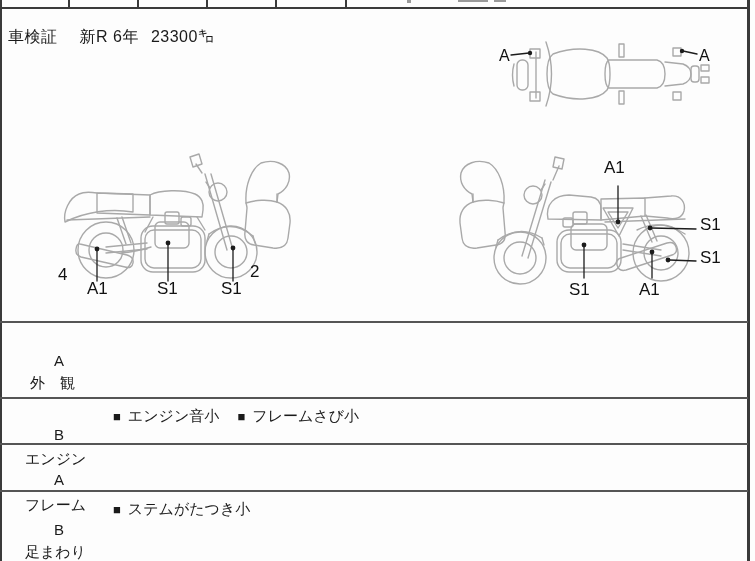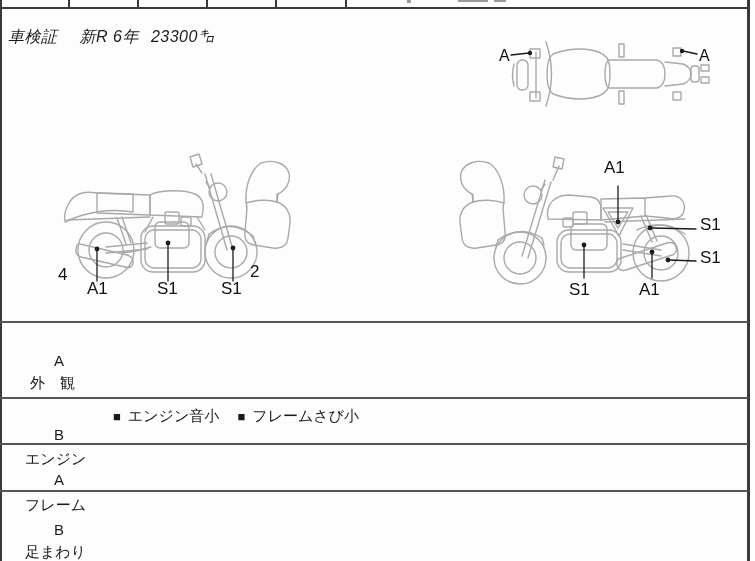--- a/index.html
+++ b/index.html
@@ -2,21 +2,21 @@
 <html><head>
 <meta charset="utf-8">
 <style>
   html,body{margin:0;padding:0;background:#fff;}
   .page{
     position:relative;width:755px;height:561px;background:#fdfdfd;overflow:hidden;
     font-family:"Liberation Sans","DejaVu Sans",sans-serif;color:#1a1a1a;
   }
   .vline,.hline{position:absolute;background:#3a3a3a;}
   .remnant{position:absolute;background:#9a9a9a;}
-  .header-line{position:absolute;left:8px;top:27px;font-size:16px;letter-spacing:0.5px;white-space:nowrap;font-style:italic;}
+  .header-line{position:absolute;left:8px;top:27px;font-size:16px;letter-spacing:0.5px;white-space:nowrap;}
   .header-line .gap1{margin-left:22px;}
   .header-line .gap2{margin-left:12px;}
   svg{position:absolute;overflow:visible;}
   svg path,svg rect,svg circle,svg line{fill:none;stroke:#a9a9a9;stroke-width:1.4;stroke-linecap:round;stroke-linejoin:round;}
   svg .lead{stroke:#1c1c1c;stroke-width:1.3;}
   svg .dot{fill:#1c1c1c;stroke:none;}
   .dlabel{position:absolute;font-size:17px;color:#111;white-space:nowrap;}
   .dlabel.small{font-size:16px;}
   .section{position:absolute;left:0;width:748px;border-top:2px solid #555;box-sizing:border-box;}
   .section .cat{position:absolute;left:25px;top:7px;font-size:15px;white-space:pre;margin-top:44px;}
@@ -218,15 +218,18 @@
   </div>
 
   <div class="section" style="top:443px;height:56px;">
     <div class="cat">フレーム</div>
     <div class="grade" style="top:26px;">A</div>
   </div>
 
   <div class="section" style="top:490px;height:71px;">
     <div class="cat">足まわり</div>
     <div class="grade">B</div>
+    <div class="notes">
+      <span class="note"><span class="bullet">■</span><span>ステムがたつき小</span></span>
+    </div>
   </div>
 
 </div>
 
 </body></html>

